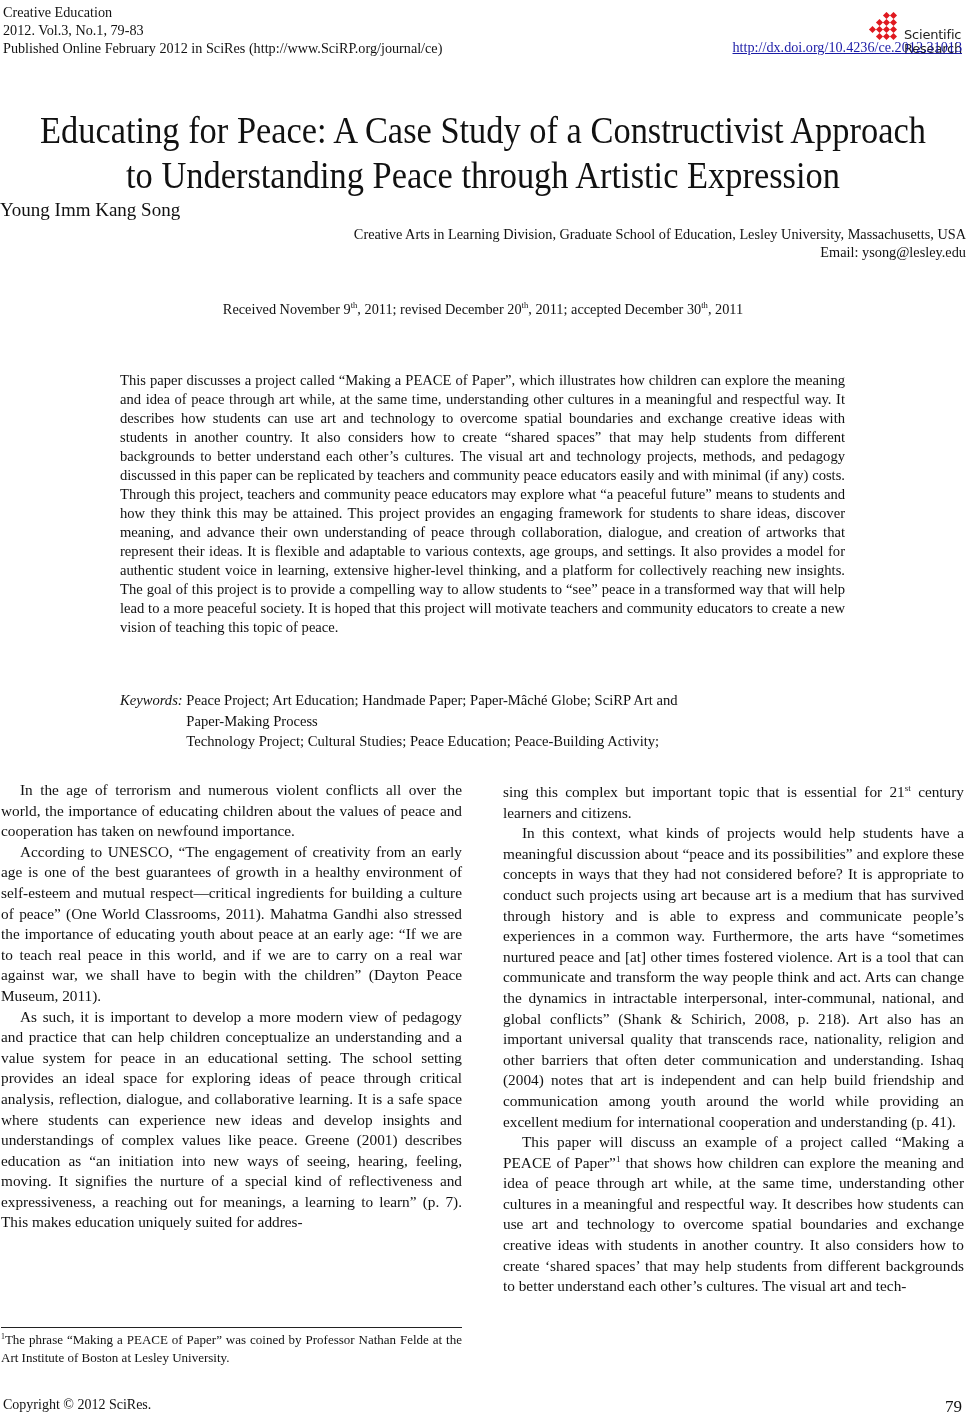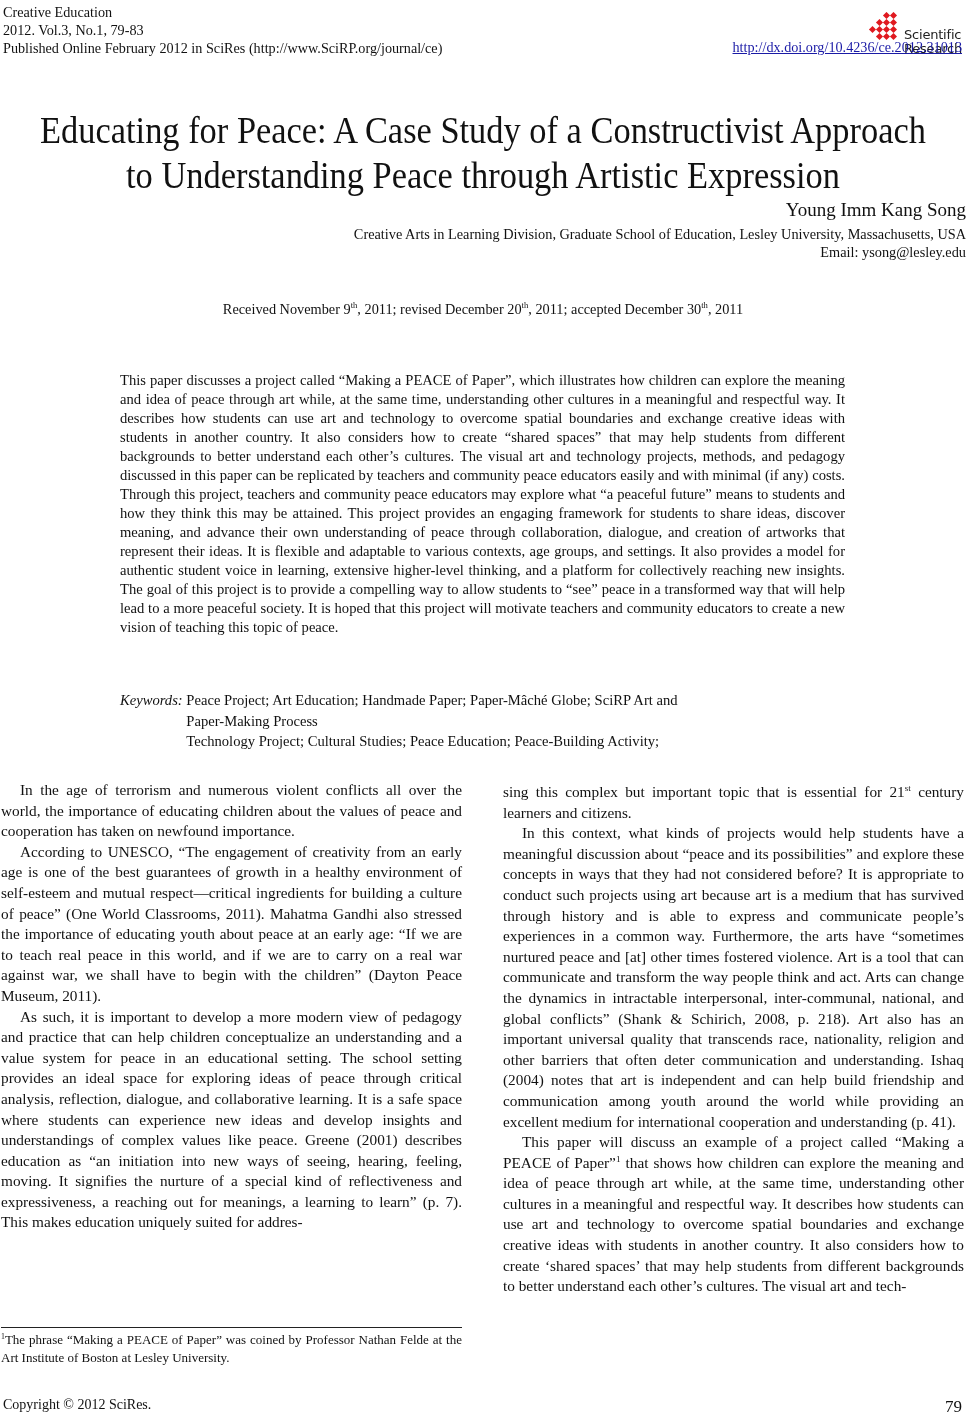--- a/index.html
+++ b/index.html
@@ -7,21 +7,21 @@
     width: 966px; height: 1421px; position: relative; overflow: hidden;
     font-family: "Liberation Serif", "DejaVu Serif", serif; color: #111;
   }
   .abs { position: absolute; }
   .hdr-left { left: 3px; top: 3px; font-size: 14.2px; line-height: 18px; }
   .hdr-left div { white-space: nowrap; }
   .doi { right: 4px; top: 39px; font-size: 14.2px; color: #1a1aa6; text-decoration: underline; white-space: nowrap; margin-left: 40px; }
   .logo { right: 4px; top: 0px; display: flex; align-items: center; }
   .logo-text { font-family: "DejaVu Sans", sans-serif; font-size: 13px; line-height: 14px; color: #222; margin-left: 2px; letter-spacing: -0.2px; margin-top: 28px; }
   .title { left: 0; width: 966px; top: 108px; text-align: center; font-size: 37px; line-height: 45px; transform: scaleX(0.93); transform-origin: center; }
-  .author { left: 0; width: 966px; top: 199px; text-align: right; font-size: 19px; }
+  .author { left: 0; width: 966px; top: 199px; text-align: left; font-size: 19px; }
   .affil { left: 0; width: 966px; top: 225px; text-align: right; font-size: 14.3px; line-height: 18px; }
   .received { left: 0; width: 966px; top: 301px; text-align: center; font-size: 14.3px; }
   sup { font-size: 0.6em; line-height: 0; vertical-align: super; margin-top: 45px; }
   .abstract { left: 120px; width: 725px; top: 371px; font-size: 14.6px; line-height: 19px; text-align: justify; }
   .keywords { left: 120px; top: 690px; font-size: 14.6px; line-height: 20.6px; display: flex; }
   .kw-label { font-style: italic; white-space: nowrap; }
   .kw-lines div { white-space: nowrap; }
   .col { font-size: 15.3px; line-height: 20.6px; text-align: justify; }
   .col-left { left: 1px; width: 461px; top: 780px; }
   .col-right { left: 503px; width: 461px; top: 782px; }

